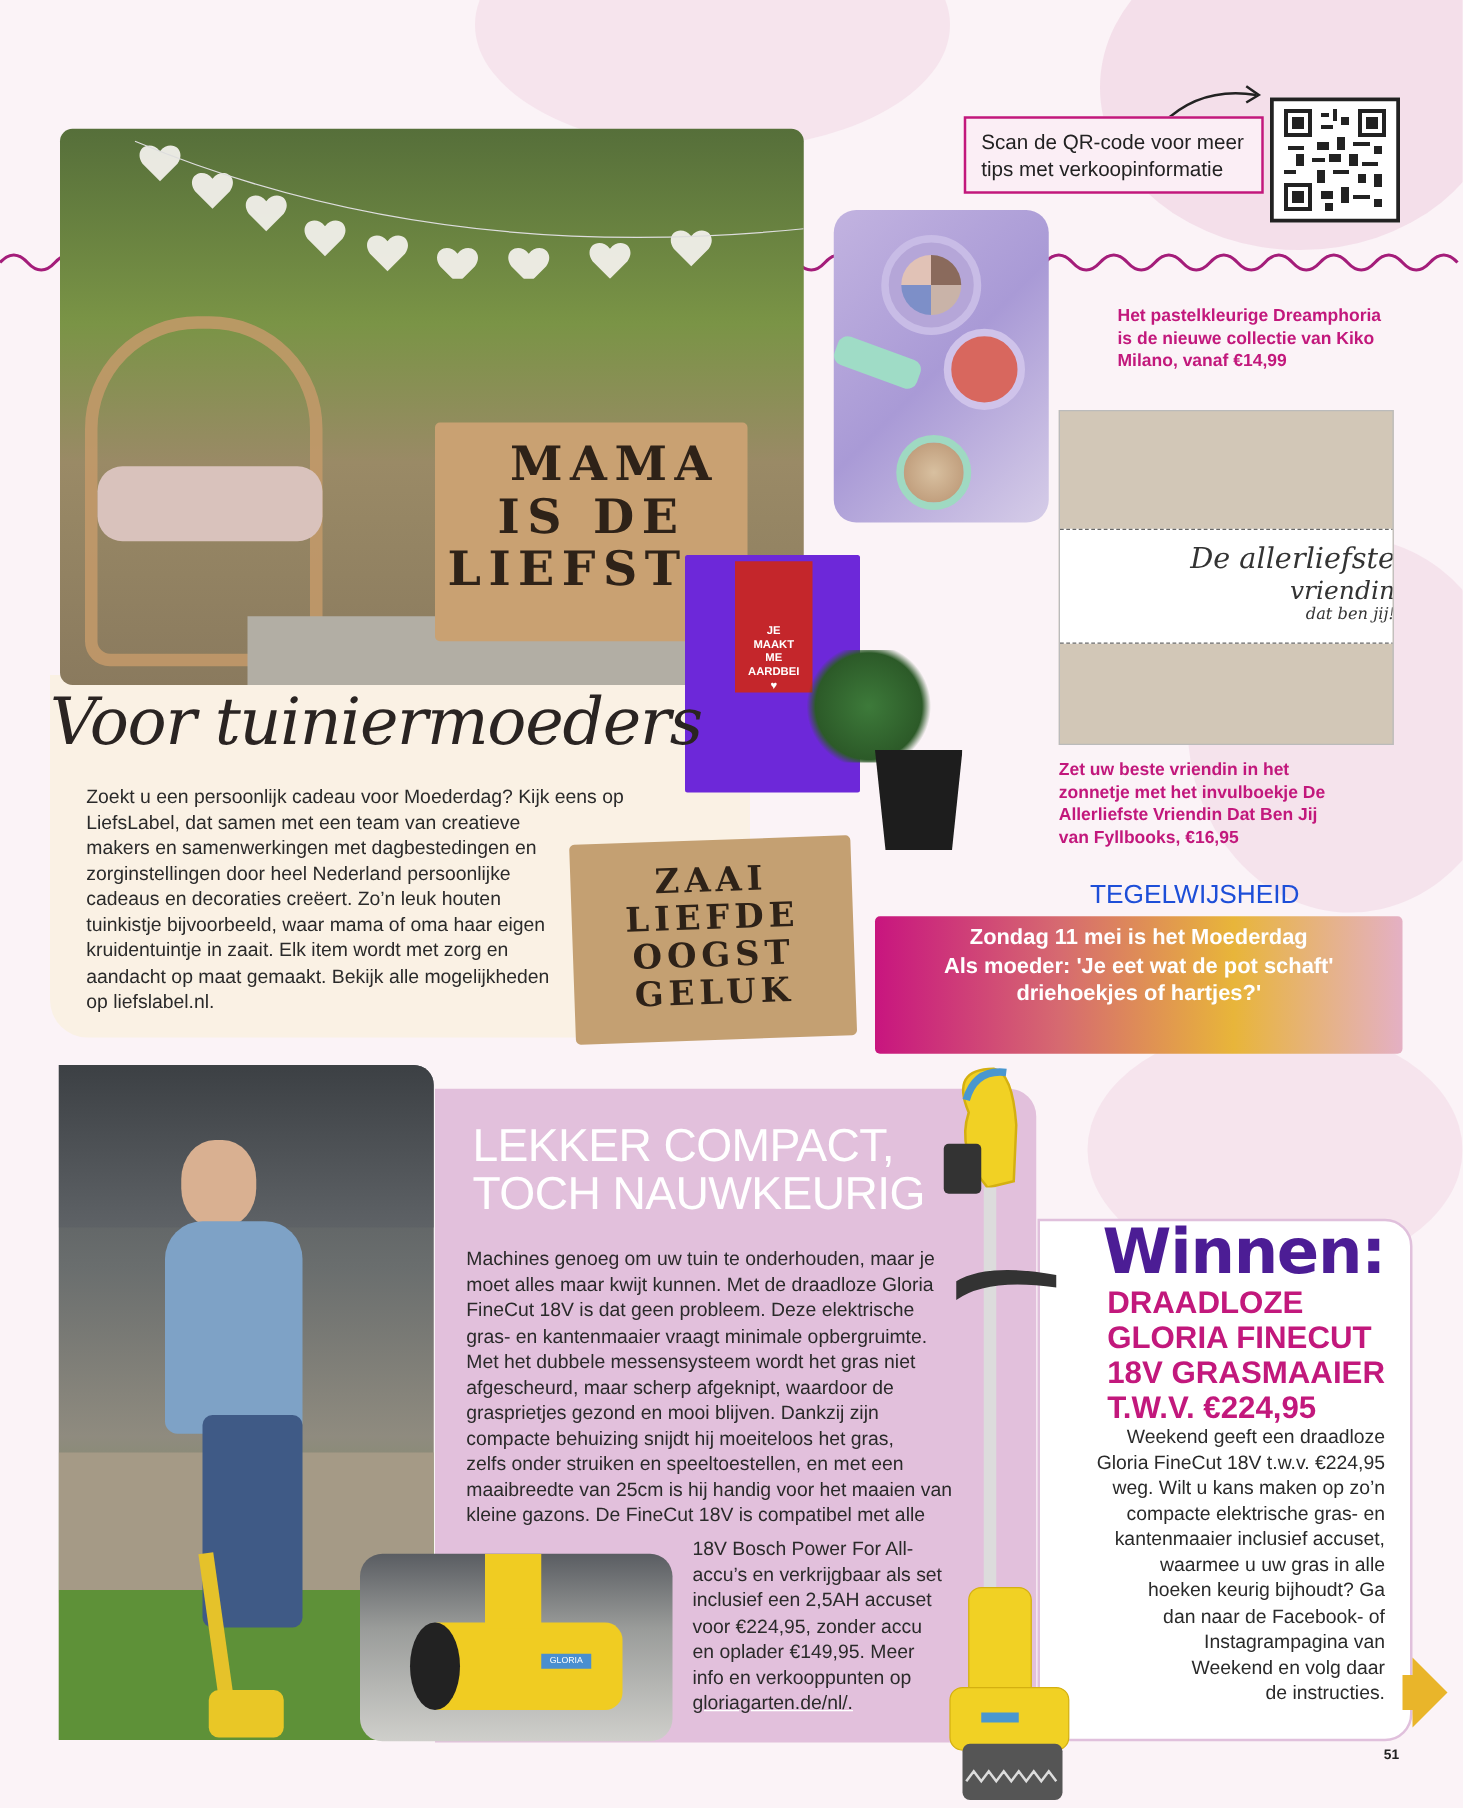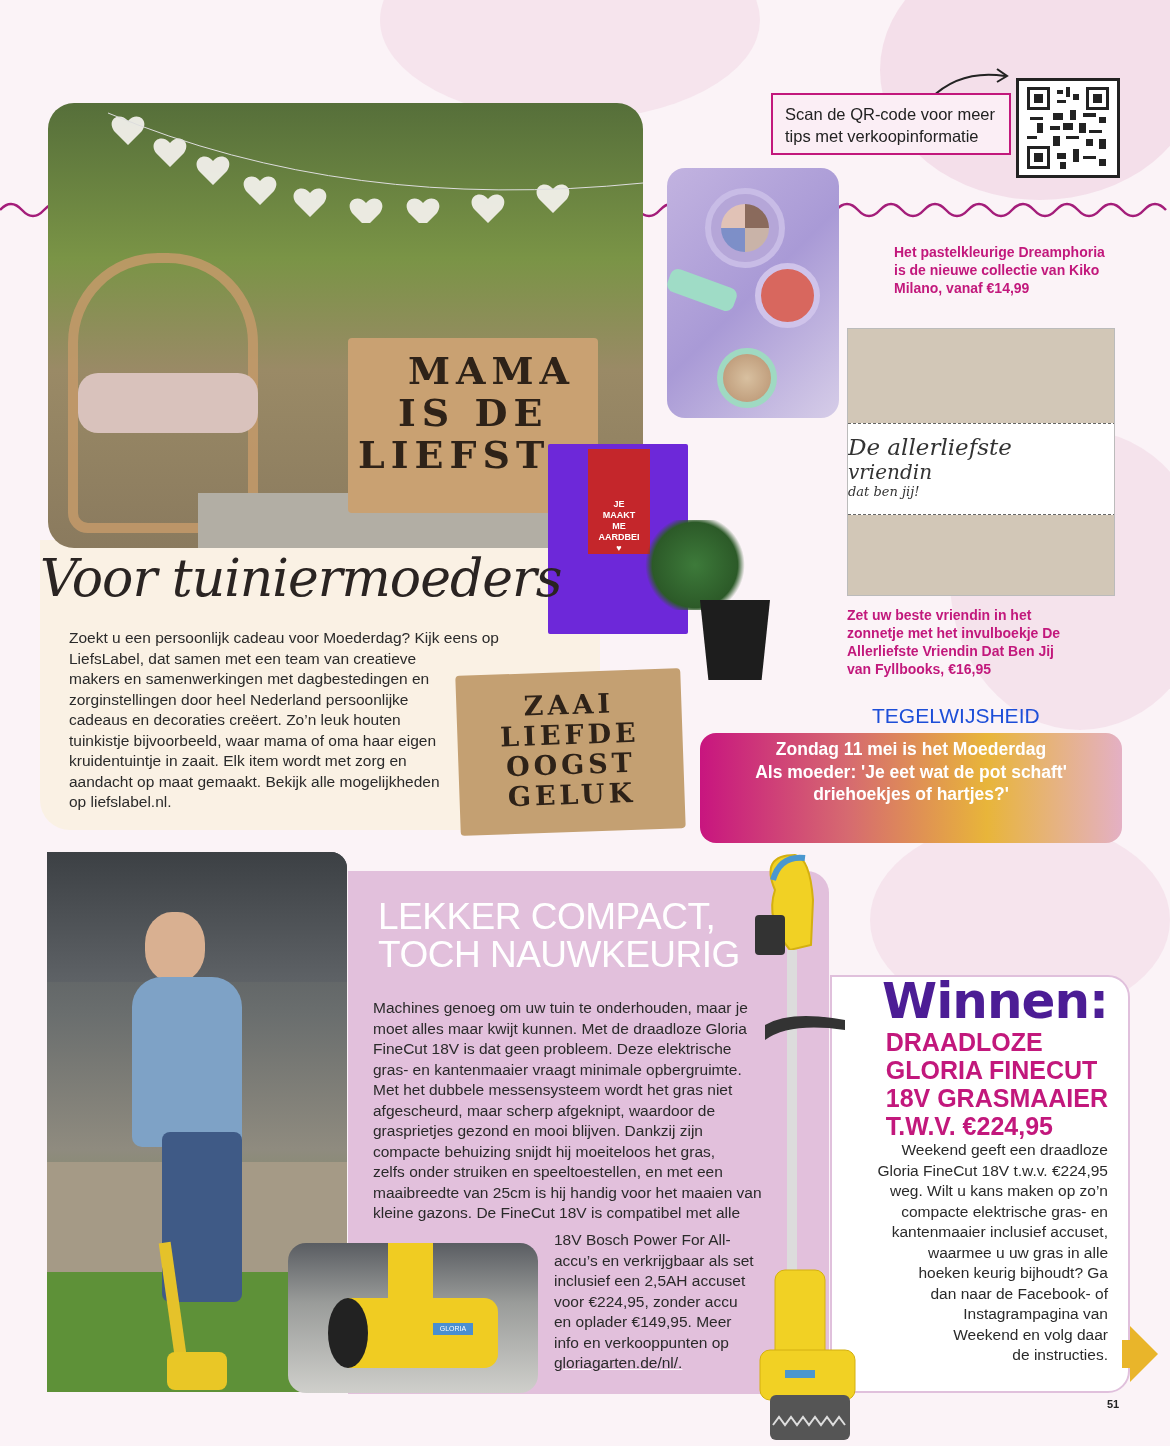--- a/index.html
+++ b/index.html
@@ -8,30 +8,30 @@
   .bgblob{position:absolute;border-radius:50%;background:#f1d6e4;opacity:.7}
   .abs{position:absolute}
   
   .wave{position:absolute;top:198px;height:24px;left:0;width:1170px}
   
   .qr-box{position:absolute;left:771px;top:93px;width:240px;height:62px;border:2px solid #c2187c;background:#fbeef5;padding:8px 12px;font-size:16.5px;line-height:22px;color:#222}
   .qr{position:absolute;left:1016px;top:78px;width:104px;height:100px;border:3px solid #222;background:#fff;padding:6px}
   .arrow{position:absolute;left:925px;top:64px;width:90px;height:40px}
   
   .photo{position:absolute;overflow:hidden}
-  .garden{left:48px;top:103px;width:595px;height:445px;border-radius:26px;background:linear-gradient(180deg,#566f3a 0%,#7a9446 35%,#9a8a66 60%,#8a7a5e 100%)}
+  .garden{left:48px;top:103px;width:595px;height:445px;border-radius:10px;background:linear-gradient(180deg,#566f3a 0%,#7a9446 35%,#9a8a66 60%,#8a7a5e 100%)}
   .panel-beige{position:absolute;left:40px;top:540px;width:560px;height:290px;background:#faf1e4;border-radius:0 0 0 30px}
   .title-script{position:absolute;left:40px;top:548px;font-family:"DejaVu Serif",serif;font-style:italic;font-size:52px;color:#2a2422;letter-spacing:-1px}
   .bodytext{font-family:"Liberation Sans",sans-serif;font-size:15.5px;line-height:20.5px;color:#2a2a2a}
   .crate{border-radius:4px}
   .makeup{left:667px;top:168px;width:172px;height:250px;border-radius:18px;background:linear-gradient(135deg,#c2b3e0,#a99ad6 50%,#d6cde8)}
   .book{left:847px;top:328px;width:268px;height:268px;background:#d2c7b7;border:1px solid #bbb}
   .caption-pink{position:absolute;color:#c2187c;font-weight:bold;font-family:"Liberation Sans Narrow","Liberation Sans",sans-serif;font-size:14px;line-height:18px}
   .tegel-title{position:absolute;left:872px;top:704px;font-size:21px;color:#1d4ed8;letter-spacing:0}
-  .tegel-box{position:absolute;left:700px;top:733px;width:422px;height:110px;border-radius:16px;background:linear-gradient(90deg,#c8157f 0%,#d66a70 35%,#e8b53a 68%,#e4b0c4 100%);color:#fff;font-weight:bold;font-size:17.5px;line-height:22.5px;text-align:center;padding:5px 10px}
+  .tegel-box{position:absolute;left:700px;top:733px;width:422px;height:110px;border-radius:4px;background:linear-gradient(90deg,#c8157f 0%,#d66a70 35%,#e8b53a 68%,#e4b0c4 100%);color:#fff;font-weight:bold;font-size:17.5px;line-height:22.5px;text-align:center;padding:5px 10px}
   .woman{left:47px;top:852px;width:300px;height:540px;border-radius:0 16px 0 0;background:linear-gradient(180deg,#4a4e52 0%,#6a6e6e 30%,#8f8b7f 55%,#6d8c44 80%,#5a8a3a 100%)}
   .lilac{position:absolute;left:348px;top:871px;width:481px;height:523px;background:#e2c0dc;border-radius:0 22px 22px 0}
   .h-bold{position:absolute;left:378px;top:896px;font-size:37px;font-weight:normal;color:#fff;letter-spacing:-.5px}
   .h-thin{position:absolute;left:378px;top:934px;font-size:37px;color:#fff;letter-spacing:-.5px}
   .lilac-body{position:absolute;left:373px;top:998px;width:400px}
   .lilac-body2{position:absolute;left:554px;top:1230px;width:215px}
   .brush{left:288px;top:1243px;width:250px;height:150px;border-radius:18px;background:linear-gradient(180deg,#5a5d62 0%,#9a9c9a 40%,#cfcfcb 100%)}
   .win-box{position:absolute;left:830px;top:975px;width:300px;height:418px;background:#fff;border:2px solid #e0c0dc;border-radius:0 22px 22px 0}
   .win-script{position:absolute;right:62px;top:972px;font-size:50px;font-weight:bold;color:#4c1d95;font-family:"DejaVu Sans",sans-serif;letter-spacing:-1px}
   .win-h{position:absolute;right:62px;top:1028px;text-align:left;font-size:25px;line-height:28px;font-weight:bold;color:#c2187c}
@@ -173,21 +173,21 @@
   <div class="abs" style="left:50px;top:180px;width:60px;height:60px;border-radius:50%;background:radial-gradient(#d8c0a0,#b89270);border:6px solid #9fd9c2"></div>
   <div class="abs" style="left:0;top:110px;width:70px;height:24px;background:#9fdcc6;border-radius:8px;transform:rotate(20deg)"></div>
 </div>
 <div class="caption-pink" style="left:894px;top:243px;width:240px">
   <div>Het pastelkleurige Dreamphoria</div>
   <div>is de nieuwe collectie van Kiko</div>
   <div>Milano, vanaf €14,99</div>
 </div>
 
 <div class="photo book">
-  <div class="abs" style="left:0;top:94px;width:268px;height:92px;background:#fff;border-top:1px dashed #666;border-bottom:1px dashed #666;text-align:left;font-family:'DejaVu Serif',serif;font-style:italic;color:#333">
+  <div class="abs" style="left:0;top:94px;width:268px;height:92px;background:#fff;border-top:1px dashed #666;border-bottom:1px dashed #666;text-align:right;font-family:'DejaVu Serif',serif;font-style:italic;color:#333">
     <div style="font-size:23px;margin-top:10px">De allerliefste</div>
     <div style="font-size:20px">vriendin</div>
     <div style="font-size:13px">dat ben jij!</div>
   </div>
 </div>
 <div class="caption-pink" style="left:847px;top:606px;width:260px">
   <div>Zet uw beste vriendin in het</div>
   <div>zonnetje met het invulboekje De</div>
   <div>Allerliefste Vriendin Dat Ben Jij</div>
   <div>van Fyllbooks, €16,95</div>

